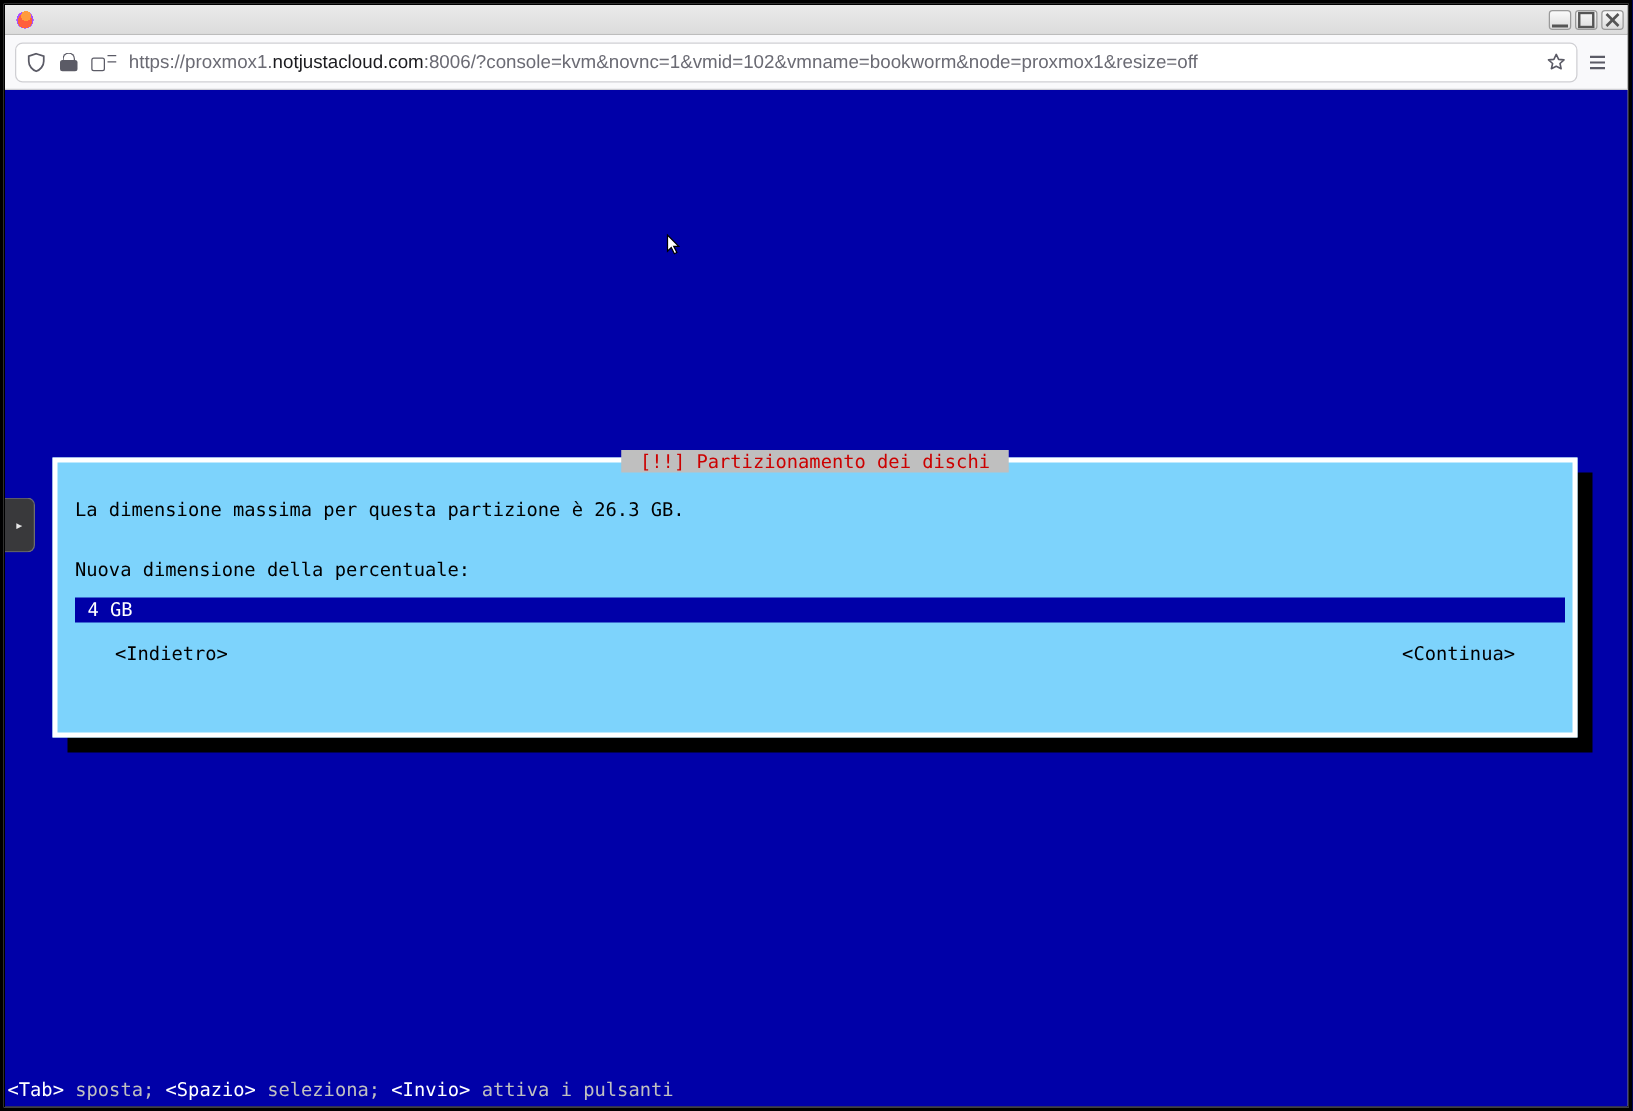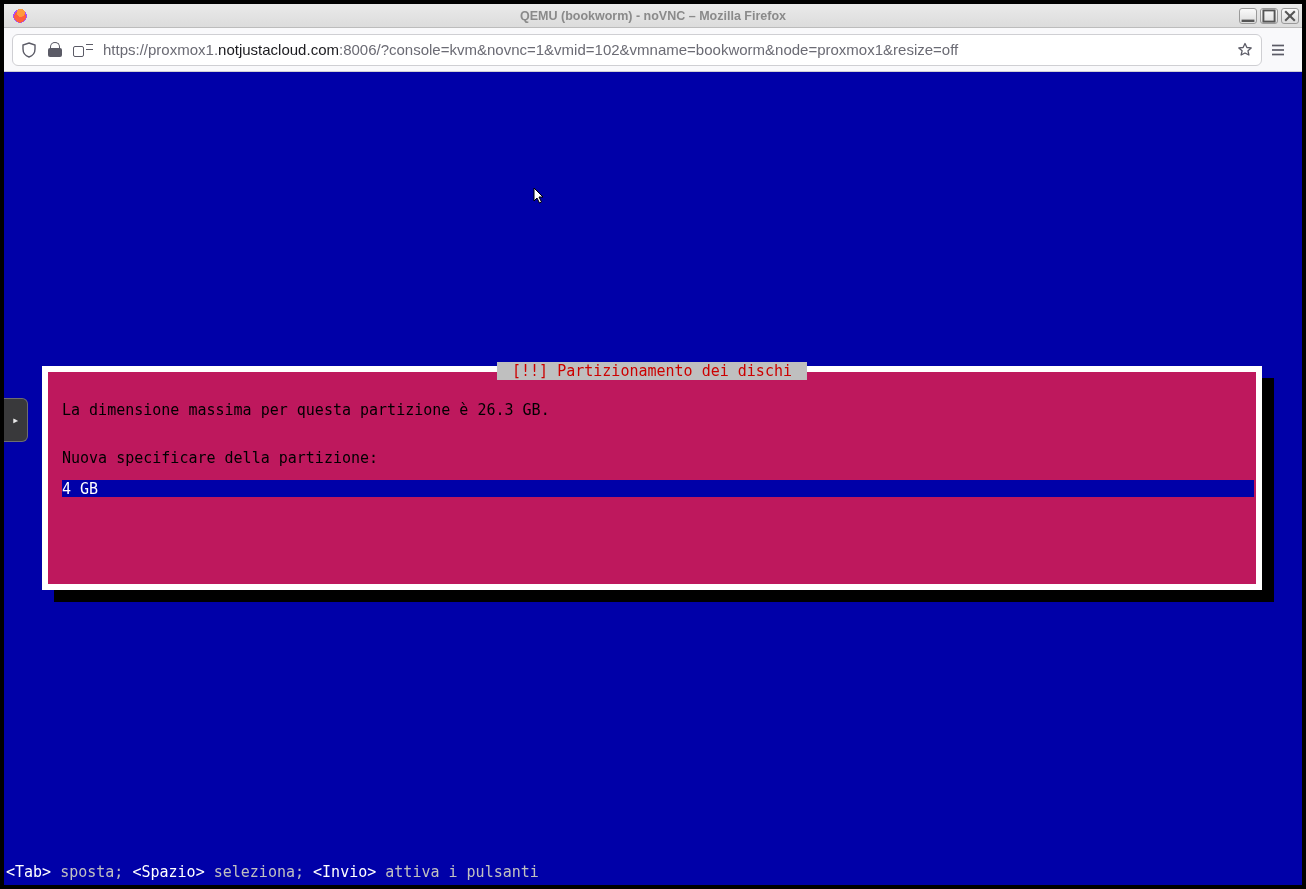--- a/index.html
+++ b/index.html
@@ -169,22 +169,22 @@
   .dlg-shadow{
     position:absolute;
     left:50px; top:306px;
     width:1220px; height:224px;
     background:#000;
   }
   .dlg{
     position:absolute;
     left:38px; top:294px;
     width:1220px; height:224px;
-    background:#be185d;
-    border:6px solid #ffffff;
+    background:#7dd3fc;
+    border:4px solid #ffffff;
     color:#000;
     padding:30px 14px 10px 14px;
   }
   .dlg-title{
     position:absolute;
     top:-10px; left:50%;
     transform:translateX(-50%);
     background:#bfbfbf;
     padding:0 6px;
     color:#cc0000;
@@ -196,21 +196,21 @@
   .input-line{
     margin-top:14px;
     background:#0000a8;
     color:#fff;
     height:17px;
     width:1192px;
     font-family:inherit;
     font-size:inherit;
     border:none;
     outline:none;
-    padding:0;
+    padding:10px;
     letter-spacing:0;
     white-space:pre;
   }
 
   .btn-row{
     display:flex;
     justify-content:space-between;
     margin-top:16px;
     padding:0 32px 0 32px;
   }
@@ -228,21 +228,20 @@
   .help-line .k{ color:#ffffff; }
   .help-line .t{ color:#c0c0c0; }
 </style>
 </head>
 <body>
 
 <div class="window-frame">
 
   <div class="title-bar">
     <span class="favicon"></span>
-    <span class="title-text">QEMU (bookworm) - noVNC – Mozilla Firefox</span>
     <div class="win-controls">
       <div class="win-btn">
         <svg viewBox="0 0 10 10">
             <line x1="1" y1="8" x2="9" y2="8" stroke="#555" stroke-width="1.5"></line>
           </svg>
       </div>
       <div class="win-btn">
         <svg viewBox="0 0 10 10">
             <rect x="1.5" y="1.5" width="7" height="7" fill="none" stroke="#555" stroke-width="1.2"></rect>
           </svg>
@@ -295,22 +294,26 @@
         </svg>
     </div>
 
     <div class="dlg-shadow"></div>
     <div class="dlg">
       <span class="dlg-title"> <span>[!!] Partizionamento dei dischi</span> </span>
 
       <div class="row">La dimensione massima per questa partizione è 26.3 GB.</div>
       <div class="spacer"></div>
       <div class="spacer"></div>
-      <div class="row">Nuova specificare della partizione:</div>
+      <div class="row">Nuova dimensione della percentuale:</div>
 
       <input class="input-line" value="4 GB" style="">
 
+      <div class="btn-row">
+        <span class="di-btn">&lt;Indietro&gt;</span>
+        <span class="di-btn">&lt;Continua&gt;</span>
+      </div>
     </div>
 
     <div class="help-line"><span class="k">&lt;Tab&gt;</span><span class="t"> sposta; </span><span class="k">&lt;Spazio&gt;</span><span class="t"> seleziona; </span><span class="k">&lt;Invio&gt;</span><span class="t"> attiva i pulsanti</span></div>
 
   </div>
 </div>
 
 </body></html>

